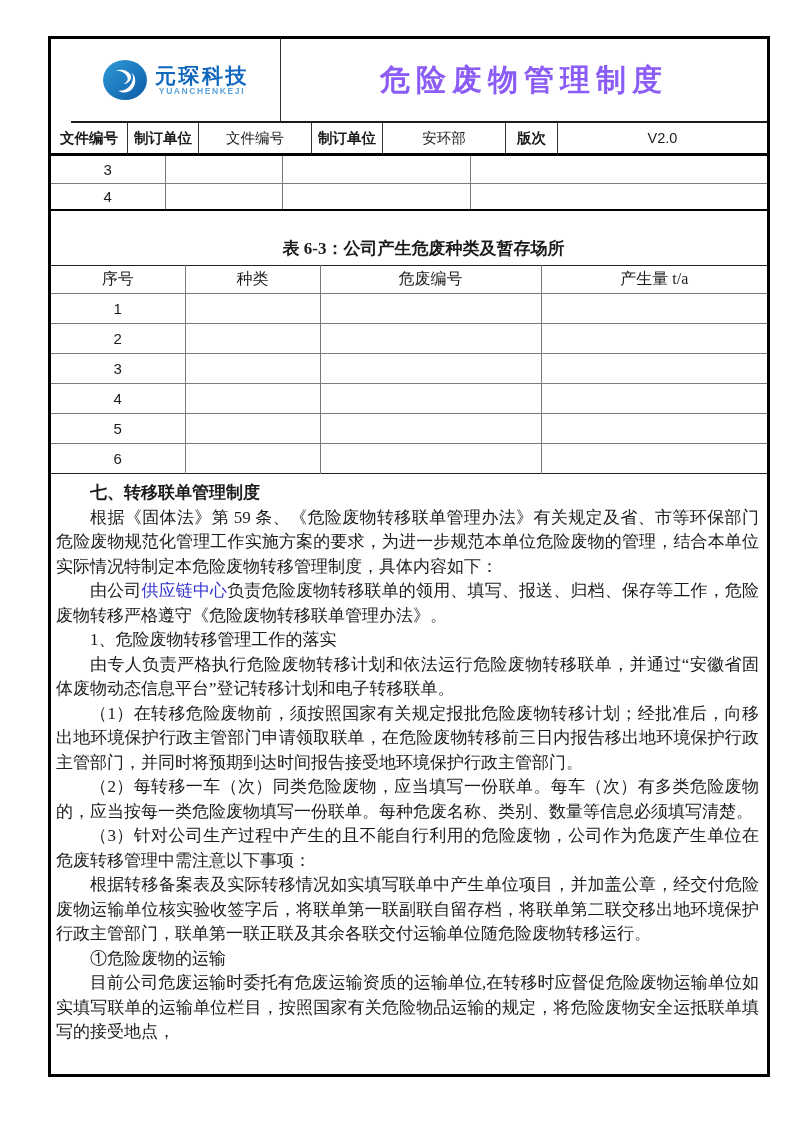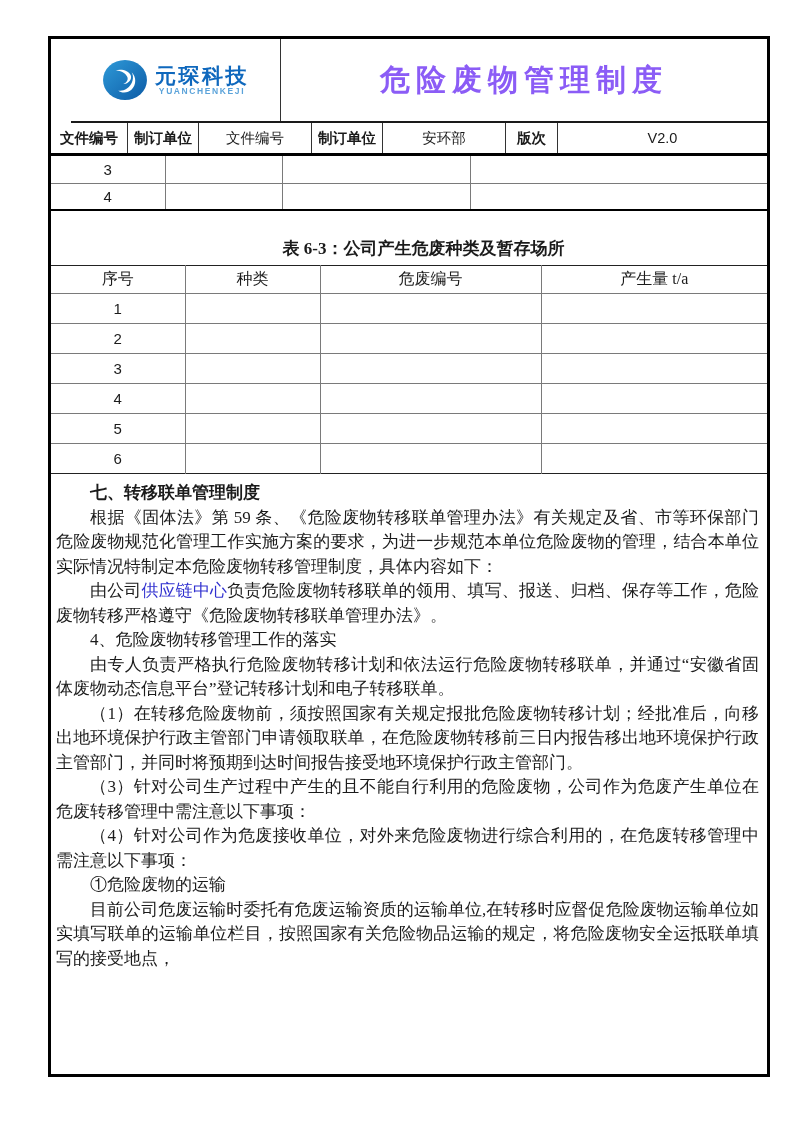--- a/index.html
+++ b/index.html
@@ -200,22 +200,23 @@
           <td></td>
           <td></td>
     </tr>
   </tbody>
     </table>
 
   <div class="doc-body">
     <p class="bold">七、转移联单管理制度</p>
     <p>根据《固体法》第 59 条、《危险废物转移联单管理办法》有关规定及省、市等环保部门危险废物规范化管理工作实施方案的要求，为进一步规范本单位危险废物的管理，结合本单位实际情况特制定本危险废物转移管理制度，具体内容如下：</p>
     <p><span>由公司</span><span class="link-blue">供应链中心</span><span>负责危险废物转移联单的领用、填写、报送、归档、保存等工作，危险废物转移严格遵守《危险废物转移联单管理办法》。</span></p>
-    <p>4、危险废物转移管理工作的落实</p>
+    <p>1、危险废物转移管理工作的落实</p>
     <p>由专人负责严格执行危险废物转移计划和依法运行危险废物转移联单，并通过“安徽省固体废物动态信息平台”登记转移计划和电子转移联单。</p>
     <p>（1）在转移危险废物前，须按照国家有关规定报批危险废物转移计划；经批准后，向移出地环境保护行政主管部门申请领取联单，在危险废物转移前三日内报告移出地环境保护行政主管部门，并同时将预期到达时间报告接受地环境保护行政主管部门。</p>
+    <p>（2）每转移一车（次）同类危险废物，应当填写一份联单。每车（次）有多类危险废物的，应当按每一类危险废物填写一份联单。每种危废名称、类别、数量等信息必须填写清楚。</p>
     <p>（3）针对公司生产过程中产生的且不能自行利用的危险废物，公司作为危废产生单位在危废转移管理中需注意以下事项：</p>
-    <p>（4）针对公司作为危废接收单位，对外来危险废物进行综合利用的，在危废转移管理中需注意以下事项：</p>
+    <p>根据转移备案表及实际转移情况如实填写联单中产生单位项目，并加盖公章，经交付危险废物运输单位核实验收签字后，将联单第一联副联自留存档，将联单第二联交移出地环境保护行政主管部门，联单第一联正联及其余各联交付运输单位随危险废物转移运行。</p>
     <p>①危险废物的运输</p>
     <p>目前公司危废运输时委托有危废运输资质的运输单位,在转移时应督促危险废物运输单位如实填写联单的运输单位栏目，按照国家有关危险物品运输的规定，将危险废物安全运抵联单填写的接受地点，</p>
   </div>
 
 </div>
 
 </body></html>

